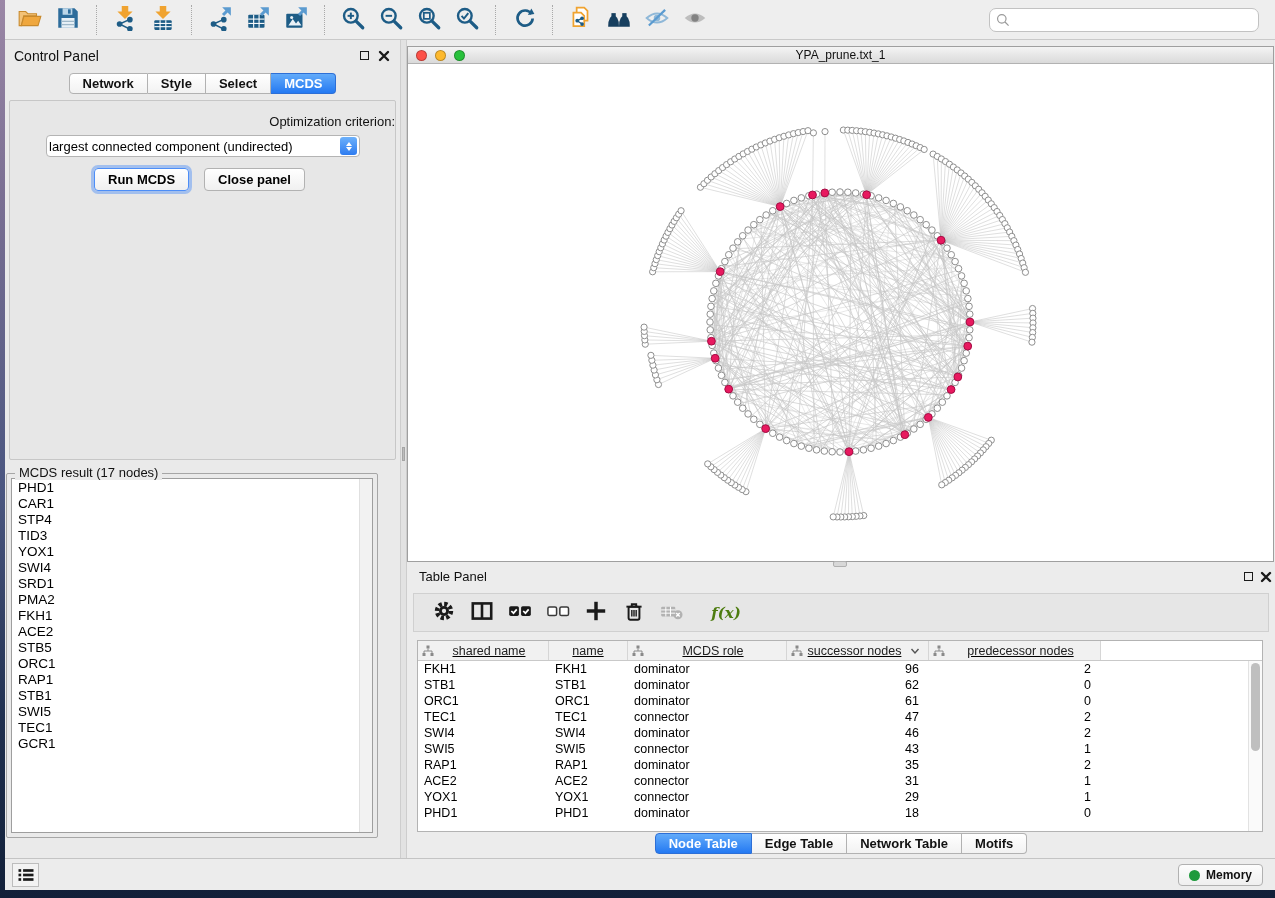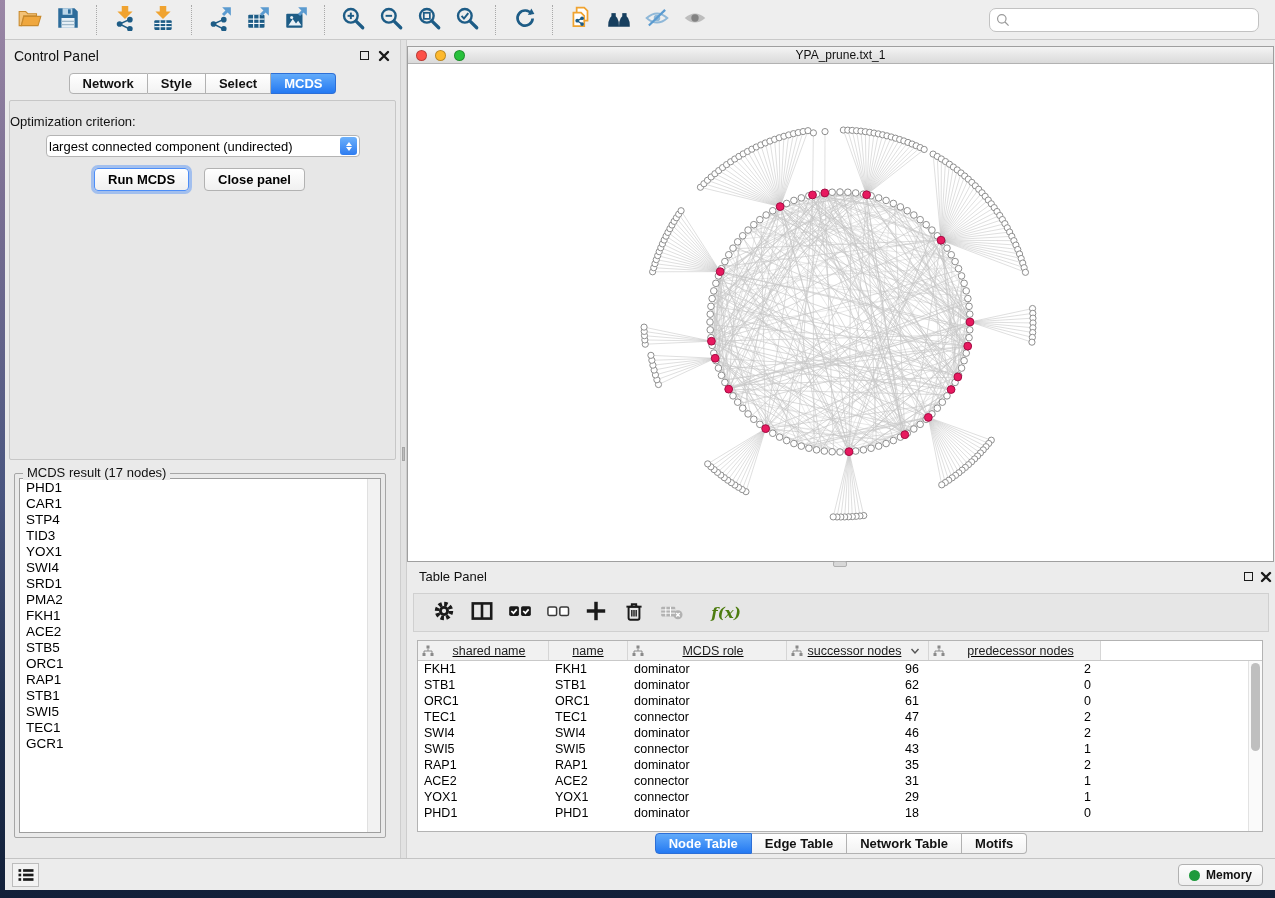--- a/index.html
+++ b/index.html
@@ -28,34 +28,34 @@
   .float-sq{width:9px;height:9px;border:1.6px solid #1a1a1a;display:inline-block;}
   .seg{display:inline-flex;}
   .seg button{height:21px;padding:0 13px;font-size:13px;background:linear-gradient(#ffffff,#f2f2f2);
     border:1px solid #b2b2b2;border-left-width:0;color:#111;}
   .seg button:first-child{border-left-width:1px;border-radius:4px 0 0 4px;}
   .seg button:last-child{border-radius:0 4px 4px 0;}
   .seg button.active{background:linear-gradient(#62abfa,#2479f2);border-color:#2d6fd6;color:#fff;}
   .cp-tabs{position:absolute;left:0;top:33px;width:100%;justify-content:center;}
   .cp-body{position:absolute;left:4px;top:60px;width:387px;height:360px;background:#e7e7e7;
     border:1px solid #c7c7c7;border-radius:2px;}
-  .opt-label{position:absolute;left:0;right:0;top:13px;text-align:left;font-size:13px;color:#111;}
+  .opt-label{position:absolute;left:0;right:0;top:13px;text-align:right;font-size:13px;color:#111;}
   .combo{position:absolute;left:36px;top:34px;width:314px;height:22px;background:#fff;
     border:1px solid #b4b4b4;border-radius:4px;display:flex;align-items:center;}
   .combo .val{flex:1;font-size:13px;padding-left:2px;white-space:nowrap;overflow:hidden;color:#000;}
   .stepper{width:17px;height:18px;margin-right:2px;border-radius:3px;
     background:linear-gradient(#6db1fb,#2e7cf0);display:flex;flex-direction:column;
     align-items:center;justify-content:center;}
   .stepper .up{width:0;height:0;border:3.5px solid transparent;border-bottom:4.5px solid #fff;margin-bottom:1px;}
   .stepper .down{width:0;height:0;border:3.5px solid transparent;border-top:4.5px solid #fff;}
   .btn{height:23px;padding:0 13px;font-size:13px;background:linear-gradient(#ffffff,#f0f0f0);
     border:1px solid #b2b2b2;border-radius:4px;color:#000;position:absolute;}
   .btn.run{left:84px;top:67px;box-shadow:0 0 0 3px rgba(77,142,247,.45);border-color:#4d8ef7;}
   .btn.closep{left:194px;top:67px;text-align:right;}
-  .groupbox{position:absolute;left:9px;top:426px;width:372px;height:372px;}
+  .groupbox{position:absolute;left:1px;top:426px;width:372px;height:372px;}
   .gb-border{position:absolute;left:0;right:0;top:7px;bottom:0;border:1px solid #a6a6a6;border-radius:2px;}
   .gb-legend{position:absolute;left:9px;top:0;background:#eaeaea;padding:0 4px;font-size:13px;line-height:14px;color:#111;z-index:2;}
   .mcds-list{position:absolute;left:5px;right:5px;top:12px;bottom:5px;background:#fff;border:1px solid #9e9e9e;overflow:hidden;}
   .mcds-list ul{margin:0;padding:1px 0 0 6px;list-style:none;}
   .mcds-list li{font-size:13.5px;line-height:16px;color:#000;}
   .mcds-list .track{position:absolute;top:0;right:0;bottom:0;width:13px;background:#f2f2f2;border-left:1px solid #e0e0e0;}
 
   
   .vsplit{position:absolute;left:395px;top:40px;width:7px;bottom:32px;background:#e2e2e2;
     border-left:1px solid #cdcdcd;border-right:1px solid #cdcdcd;}

